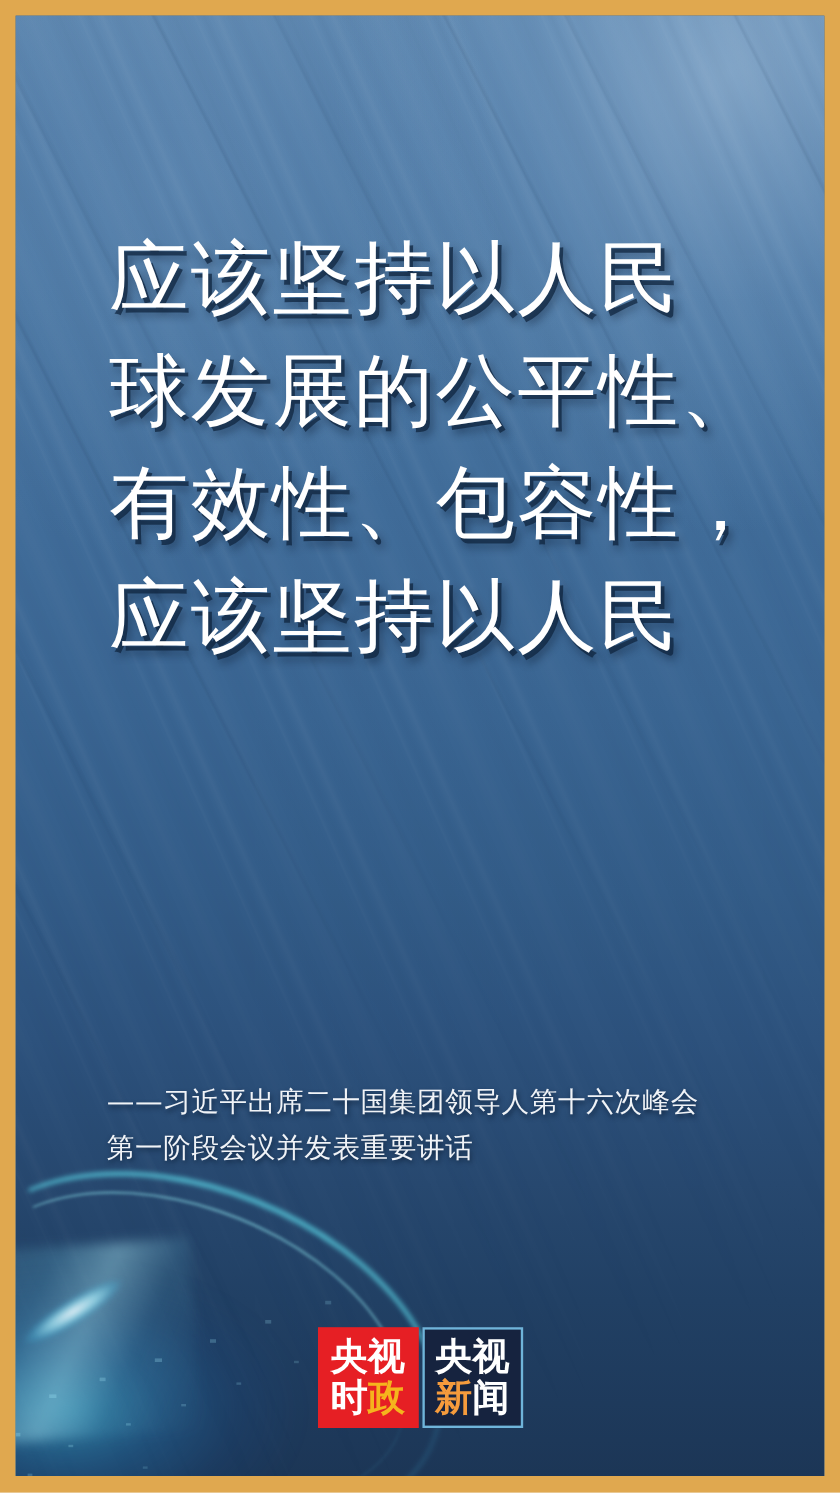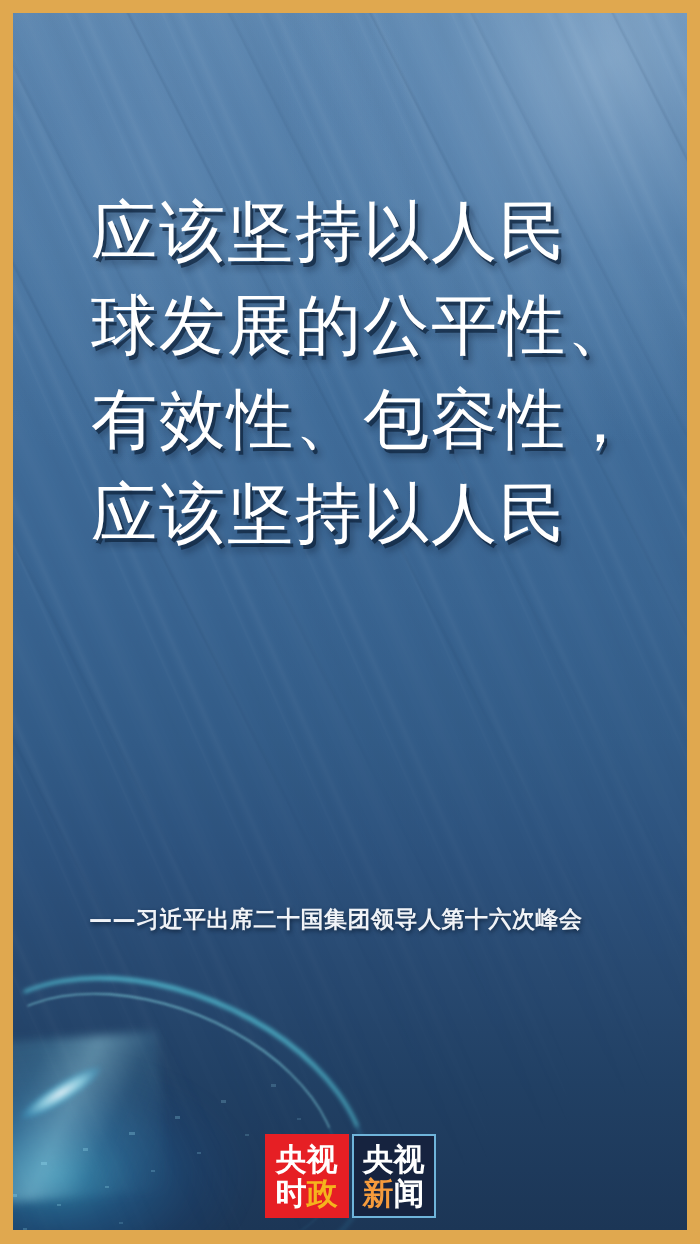--- a/index.html
+++ b/index.html
@@ -210,38 +210,37 @@
   .attrib {
     position: absolute;
     left: 76px;
     top: 887px;
     width: 560px;
   }
   .attrib .at-line {
     font-family: "DejaVu Sans", "Liberation Sans", sans-serif;
     font-size: 23px;
     line-height: 38px;
-    font-weight: 700;
+    font-weight: 400;
     color: #f0f3f7;
     letter-spacing: 0.5px;
     white-space: nowrap;
     text-shadow: 1px 2px 4px rgba(6,20,40,0.70);
   }
 
   
   .logos {
     position: absolute;
     left: 0;
     right: 0;
     top: 1093px;
     display: flex;
     justify-content: center;
     align-items: center;
     gap: 3px;
-    margin-top: 28px;
   }
   .logo-box {
     width: 84px;
     height: 84px;
     display: flex;
     flex-direction: column;
     justify-content: center;
     align-items: center;
     box-sizing: border-box;
   }
@@ -310,20 +309,21 @@
 
     <div class="headline">
       <div class="hl-line">应该坚持以人民</div>
       <div class="hl-line">球发展的公平性、</div>
       <div class="hl-line">有效性、包容性，</div>
       <div class="hl-line">应该坚持以人民</div>
     </div>
 
     <div class="attrib">
       <div class="at-line">——习近平出席二十国集团领导人第十六次峰会</div>
+      <div class="at-line">第一阶段会议并发表重要讲话</div>
     </div>
 
     <div class="logos">
       <div class="logo-box logo-red">
         <div class="logo-row">
           <span class="logo-ch c-white">央视</span>
         </div>
         <div class="logo-row">
           <span class="logo-ch c-white">时</span>
           <span class="logo-ch c-gold">政</span>

